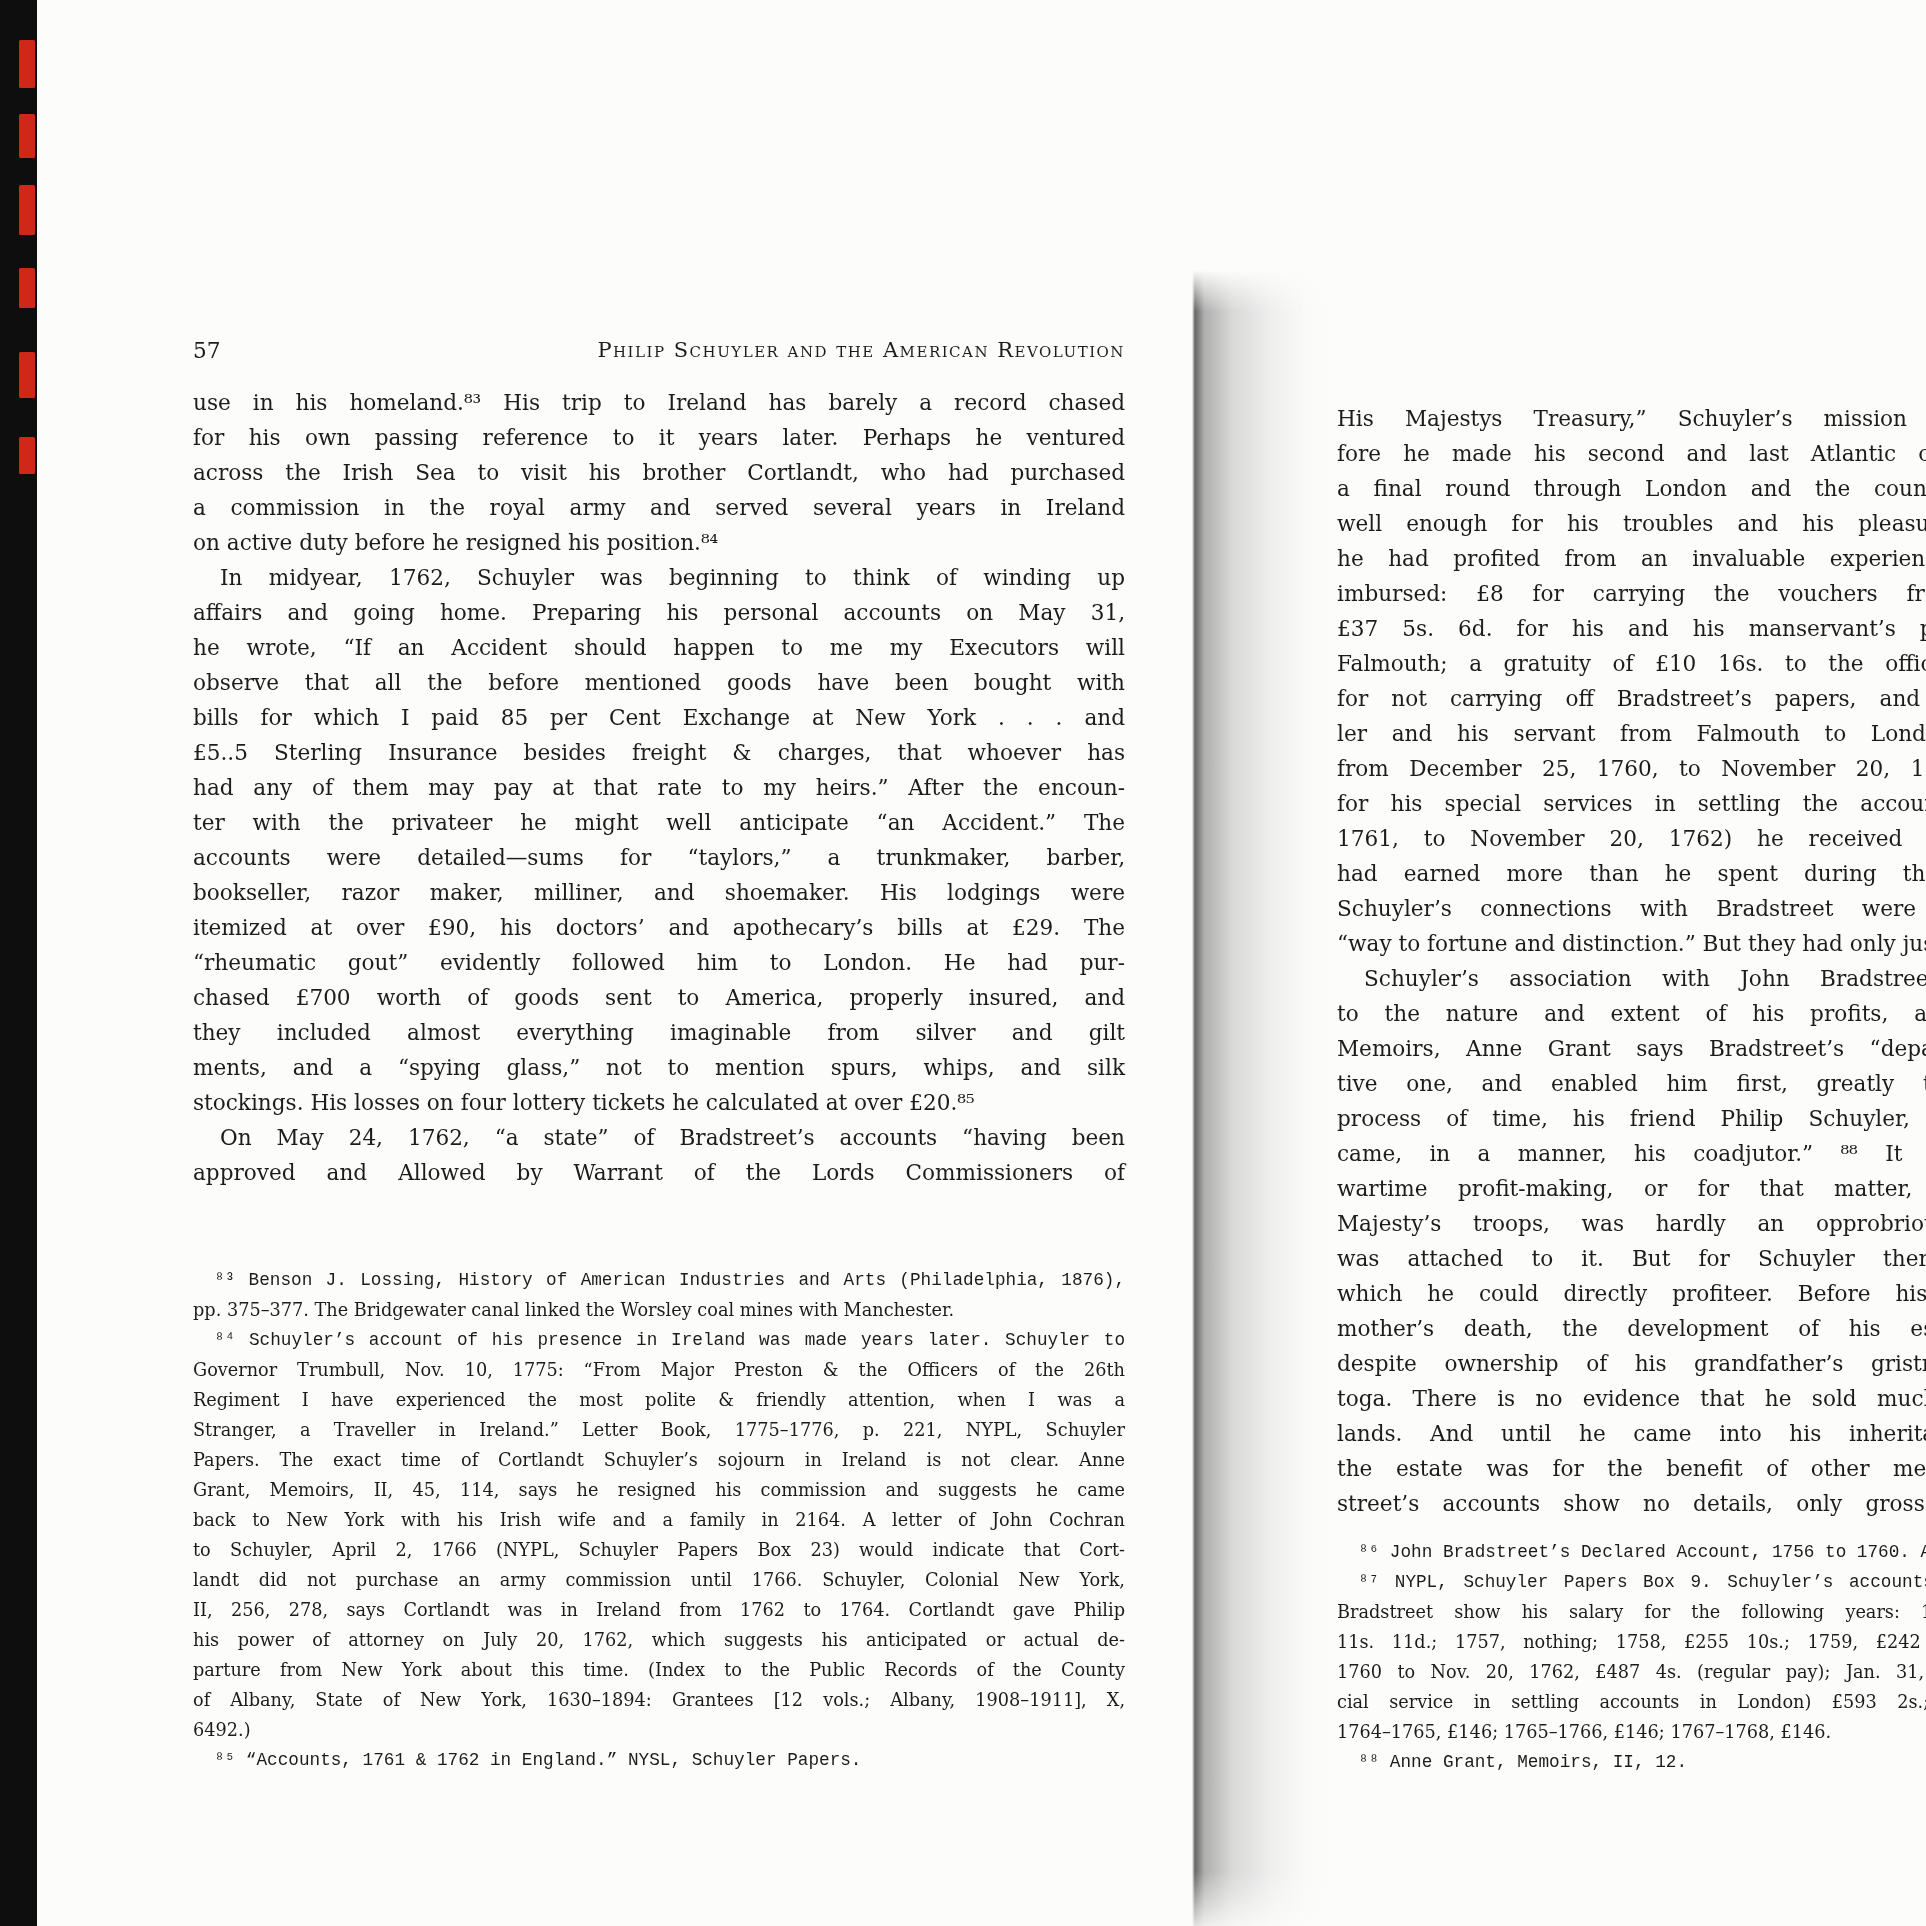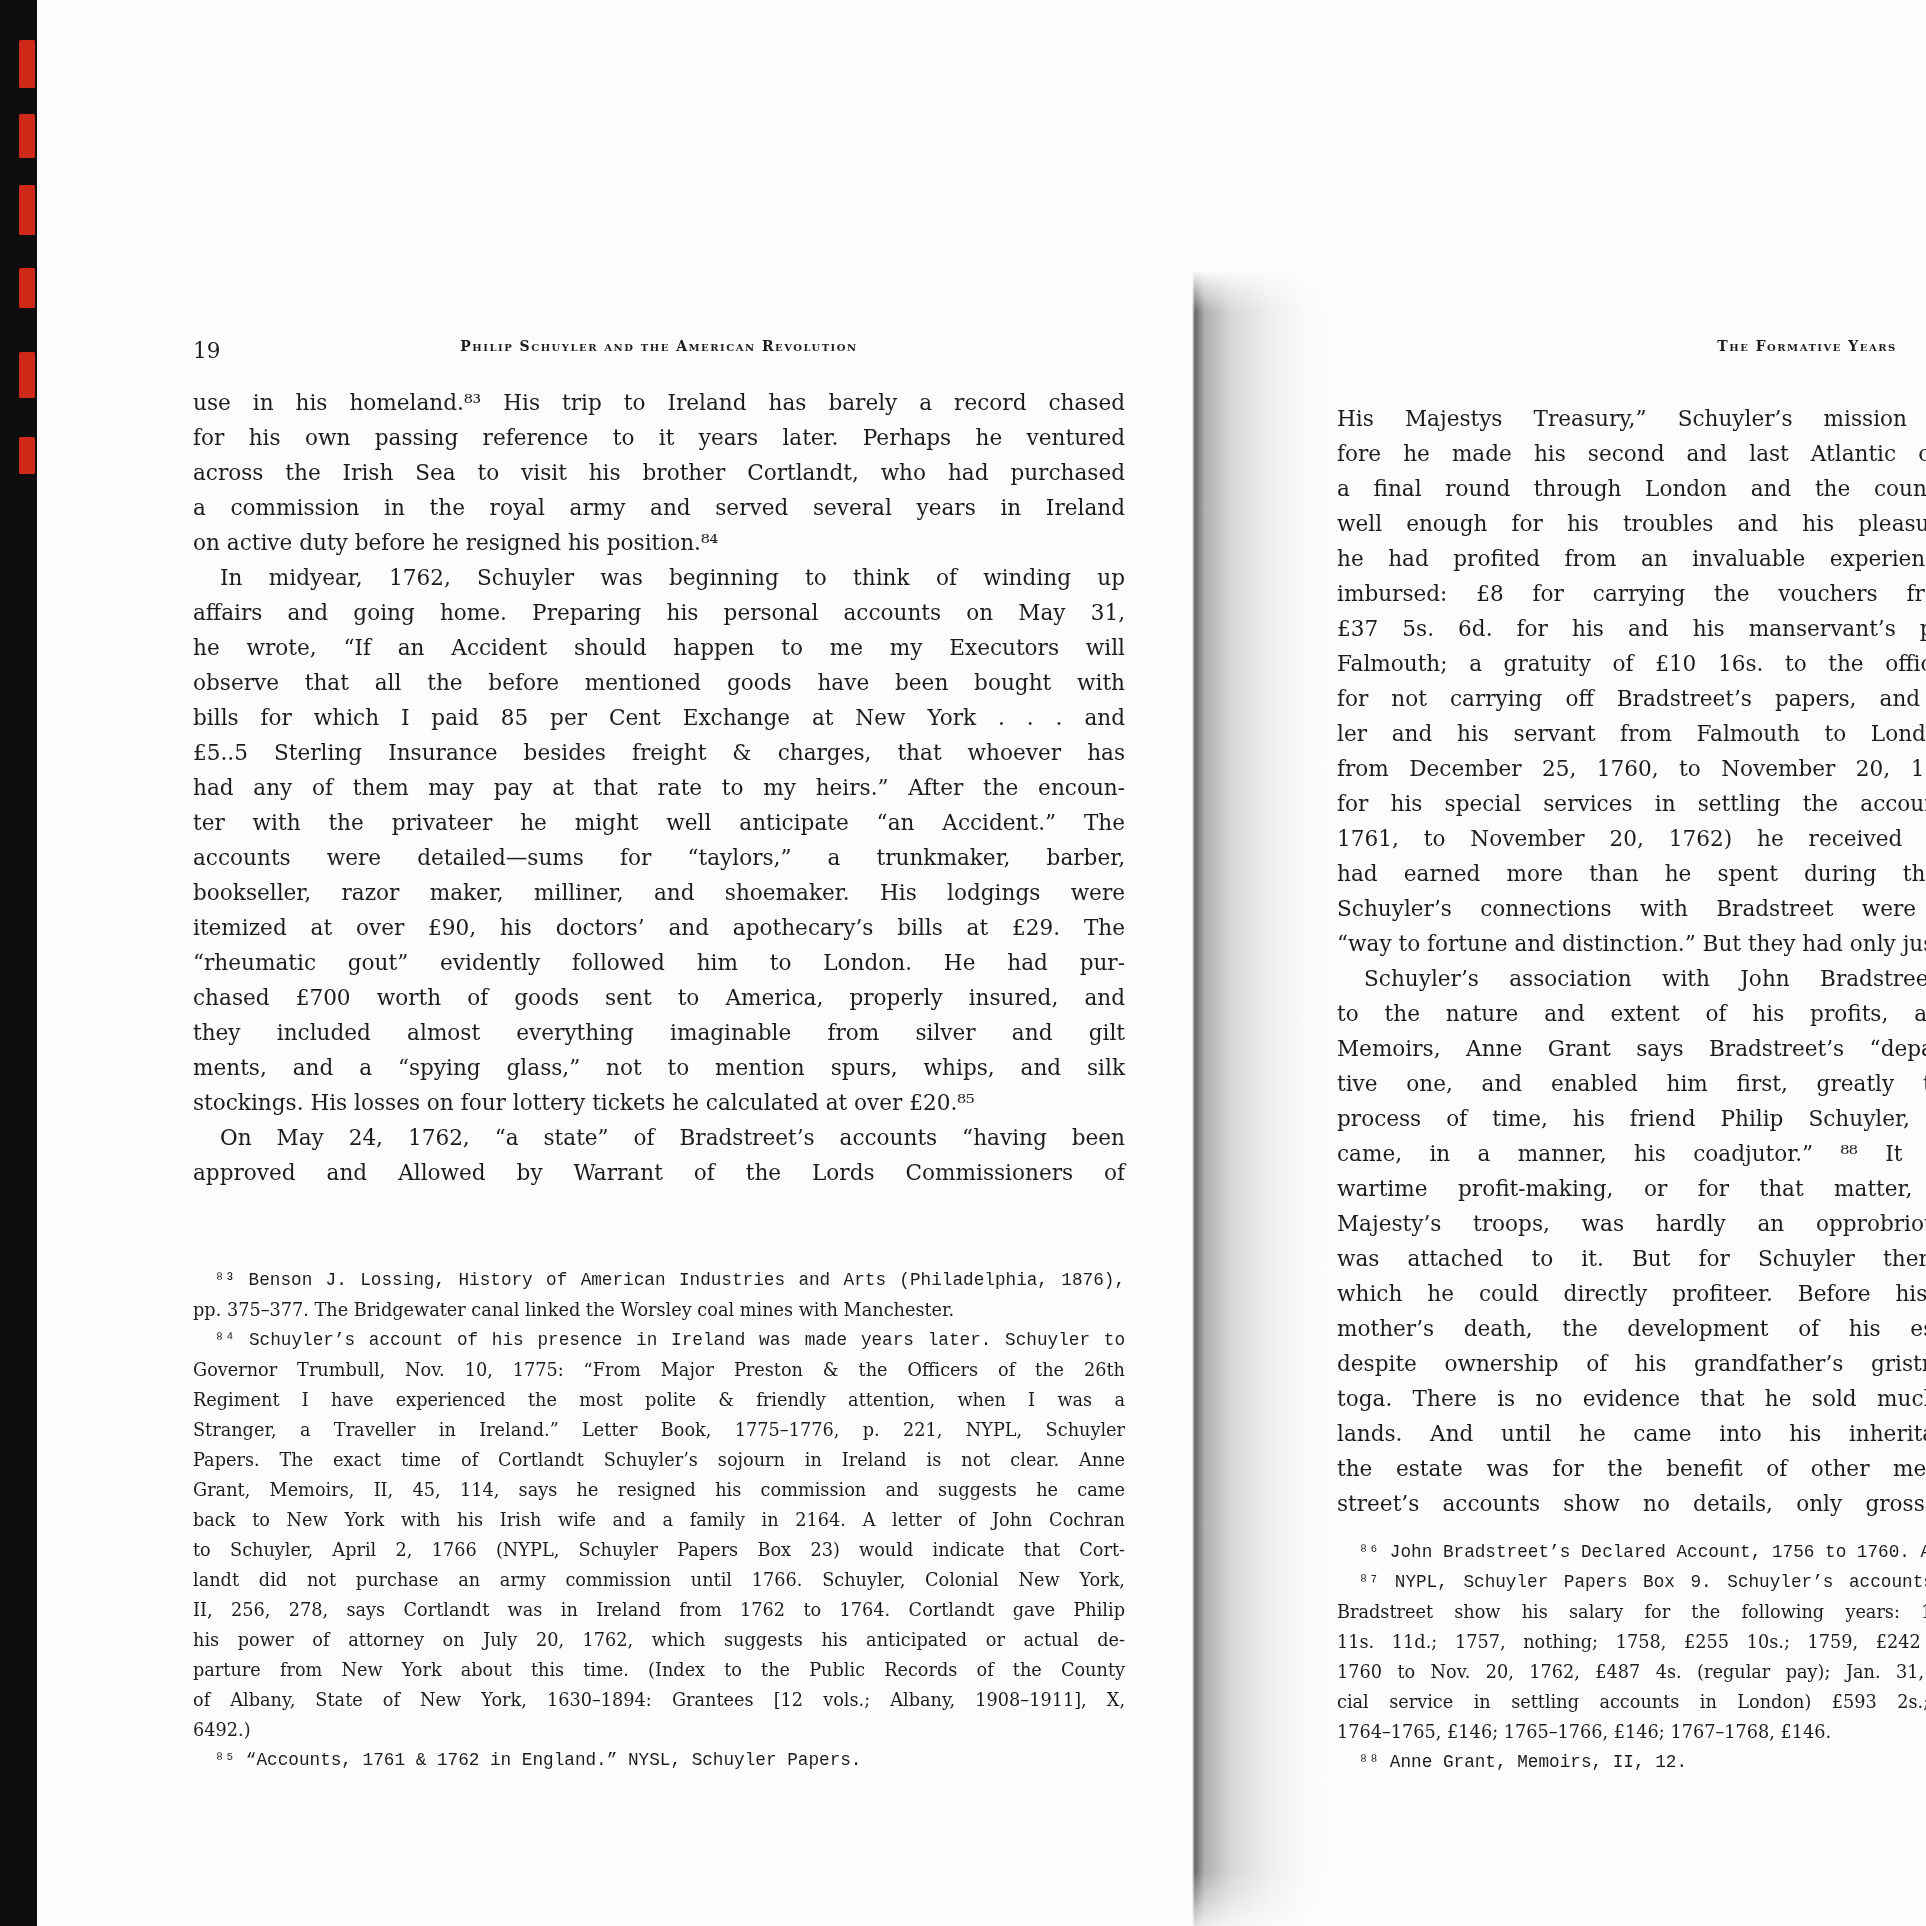--- a/index.html
+++ b/index.html
@@ -21,22 +21,22 @@
       rgba(145,145,145,0.34) 28%,
       rgba(185,185,185,0.20) 55%,
       rgba(225,225,225,0.08) 80%,
       rgba(255,255,255,0) 100%);
     -webkit-mask-image:linear-gradient(180deg,transparent 0,#000 2.5%,#000 96%,transparent 100%);
             mask-image:linear-gradient(180deg,transparent 0,#000 2.5%,#000 96%,transparent 100%);
   }
   .page{position:absolute;top:0;height:1965px;}
   .running-head{
     position:absolute;top:338px;height:31px;
-    font-variant:small-caps;font-size:14px;letter-spacing:1.5px;
-    text-align:center;white-space:nowrap;font-weight:bold;
+    font-variant:small-caps;font-size:21px;letter-spacing:1.5px;
+    text-align:right;white-space:nowrap;
   }
   .page-num{position:absolute;top:338px;font-size:21.6px;}
   .textcol{position:absolute;}
   .body-text{font-size:21.6px;line-height:35px;}
   .fn{font-size:17.7px;line-height:30px;}
   .line{text-align:justify;text-align-last:justify;-moz-text-align-last:justify;}
   .line.end{text-align-last:left;-moz-text-align-last:left;}
   .body-text .line.ind{text-indent:27px;}
   .fn .line.ind{text-indent:21px;font-family:Liberation Mono, monospace;}
 </style>
@@ -47,21 +47,21 @@
 <div class="film-marks">
     <div class="dash" style="top: 40px; height: 48px; background: rgb(207, 40, 24);"></div>
     <div class="dash" style="top: 114px; height: 44px; background: rgb(207, 40, 24);"></div>
     <div class="dash" style="top: 185px; height: 50px; background: rgb(207, 40, 24);"></div>
     <div class="dash" style="top: 268px; height: 40px; background: rgb(207, 40, 24);"></div>
     <div class="dash" style="top: 352px; height: 46px; background: rgb(207, 40, 24);"></div>
     <div class="dash" style="top: 437px; height: 37px; background: rgb(207, 40, 24);"></div>
   </div>
 
 <div class="page" style="left:0;width:1194px;">
-  <div class="page-num" style="left:193px;">19</div>
+  <div class="page-num" style="left:193px;">57</div>
   <div class="running-head" style="left:193px;width:932px;">Philip Schuyler and the American Revolution</div>
   <div class="textcol body-text" style="left:193px;top:385px;width:932px;">
       <div class="line">use in his homeland.⁸³ His trip to Ireland has barely a record chased</div>
       <div class="line">for his own passing reference to it years later. Perhaps he ventured</div>
       <div class="line">across the Irish Sea to visit his brother Cortlandt, who had purchased</div>
       <div class="line">a commission in the royal army and served several years in Ireland</div>
       <div class="line end">on active duty before he resigned his position.⁸⁴</div>
       <div class="line ind">In midyear, 1762, Schuyler was beginning to think of winding up</div>
       <div class="line">affairs and going home. Preparing his personal accounts on May 31,</div>
       <div class="line">he wrote, “If an Accident should happen to me my Executors will</div>

